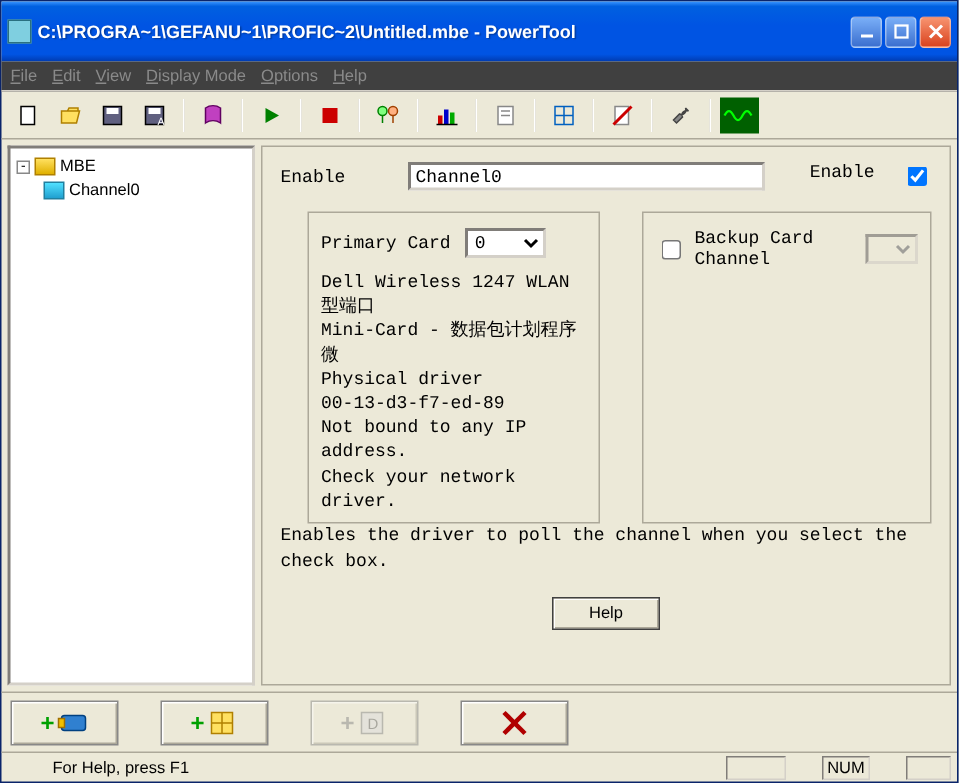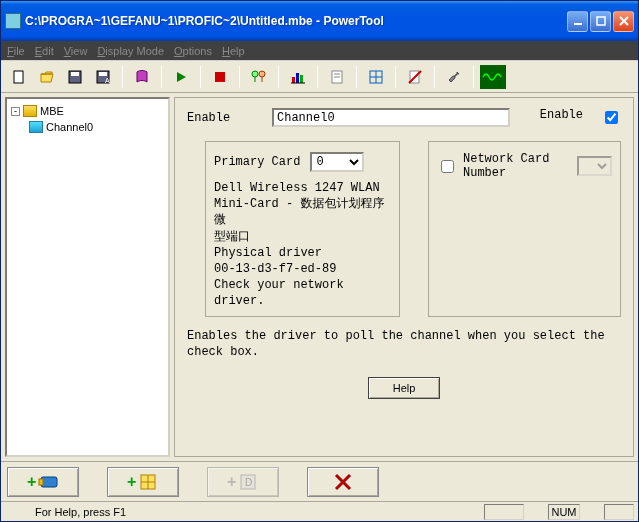--- a/index.html
+++ b/index.html
@@ -160,21 +160,21 @@
     margin-left: 18px;
   }
   .group.primary { flex: 0 0 195px; }
   .group.backup { flex: 1; }
   .combo {
     height: 20px;
     border: 2px inset #d4d0c8;
     background: #fff;
   }
   .hint {
-    margin-top: 11px;
+    margin-top: 0;
     line-height: 1.4;
   }
   .help-row {
     display:flex; justify-content:center; margin-top: 16px;
   }
   .btn {
     min-width: 72px;
     height: 22px;
     border: 1px solid #404040;
     background: #ece9d8;
@@ -375,32 +375,33 @@
       <div class="cards-row">
         <div class="group primary">
           <div style="display:flex;align-items:center;gap:10px;margin-bottom:8px;">
             <span class="mono">Primary Card</span>
             <select class="combo mono" style="width:54px">
               <option>0</option>
             </select>
           </div>
           <div class="mono" style="line-height:1.35">
             <div>Dell Wireless 1247 WLAN</div>
+            <div>型端口</div>
             <div>Mini-Card - 数据包计划程序微</div>
-            <div>型端口</div>
             <div>Physical driver</div>
             <div>00-13-d3-f7-ed-89</div>
+            <div>Not bound to any IP address.</div>
             <div>Check your network driver.</div>
           </div>
         </div>
 
         <div class="group backup">
           <div style="display:flex;align-items:center;gap:6px;">
             <input type="checkbox" style="">
-            <span class="mono">Network Card Number</span>
+            <span class="mono">Backup Card Channel</span>
             <select class="combo mono" style="width:44px;background:#ece9d8" disabled=""></select>
           </div>
         </div>
       </div>
 
       <div class="hint mono">Enables the driver to poll the channel when you select the check box.</div>
 
       <div class="help-row">
         <button class="btn">Help</button>
       </div>

